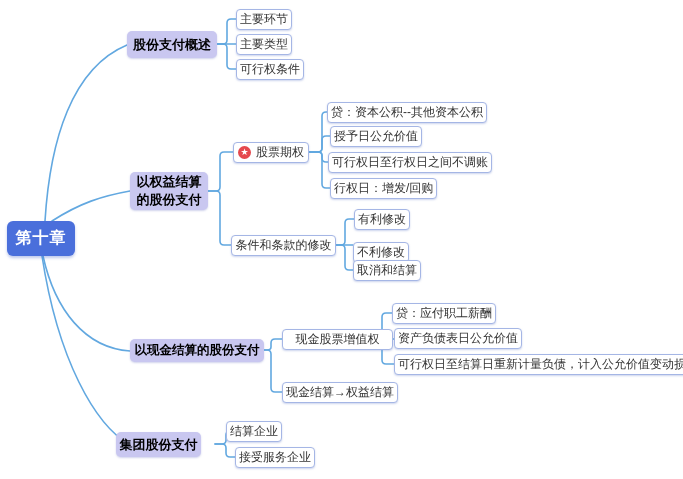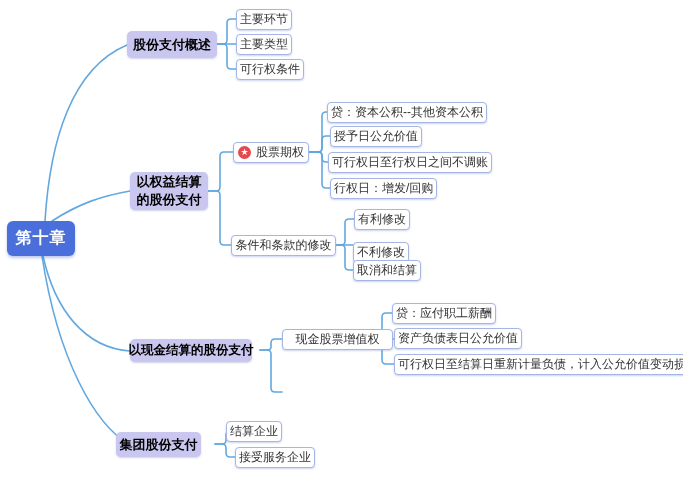--- a/index.html
+++ b/index.html
@@ -115,34 +115,37 @@
   <div class="node leaf" style="left:354px;top:209px;">
     <span>有利修改</span>
   </div>
   <div class="node leaf" style="left:353px;top:234px;margin-top:8px;">
     <span>不利修改</span>
   </div>
   <div class="node leaf" style="left:353px;top:260px;">
     <span>取消和结算</span>
   </div>
 
-  <div class="node branch" style="left:130px;top:339px;width:122px;height:23px;font-size:12.5px;">
+  <div class="node branch" style="left:130px;top:339px;width:134px;height:23px;font-size:12.5px;">
     <span>以现金结算的股份支付</span>
   </div>
   <div class="node leaf" style="left:282px;top:329px;width:111px;">
     <span>现金股票增值权</span>
   </div>
   <div class="node leaf" style="left:392px;top:303px;">
     <span>贷：应付职工薪酬</span>
   </div>
   <div class="node leaf" style="left:394px;top:328px;">
     <span>资产负债表日公允价值</span>
   </div>
   <div class="node leaf" style="left:394px;top:354px;">
     <span>可行权日至结算日重新计量负债，计入公允价值变动损益</span>
+  </div>
+  <div class="node leaf" style="left:282px;top:382px;">
+    <span>现金结算→权益结算</span>
   </div>
 
   <div class="node branch" style="left:116px;top:432px;width:85px;height:25px;">
     <span>集团股份支付</span>
   </div>
   <div class="node leaf" style="left:226px;top:421px;">
     <span>结算企业</span>
   </div>
   <div class="node leaf" style="left:235px;top:447px;">
     <span>接受服务企业</span>

